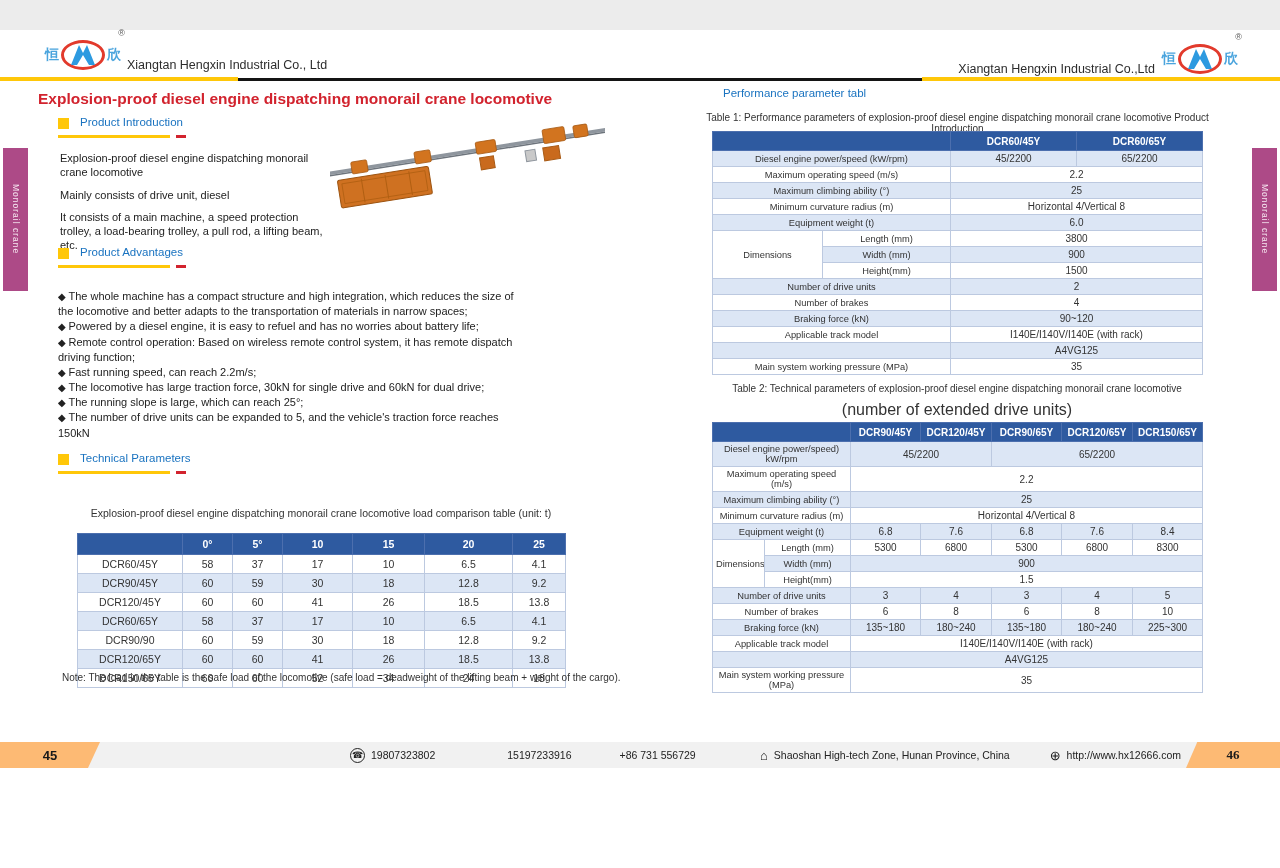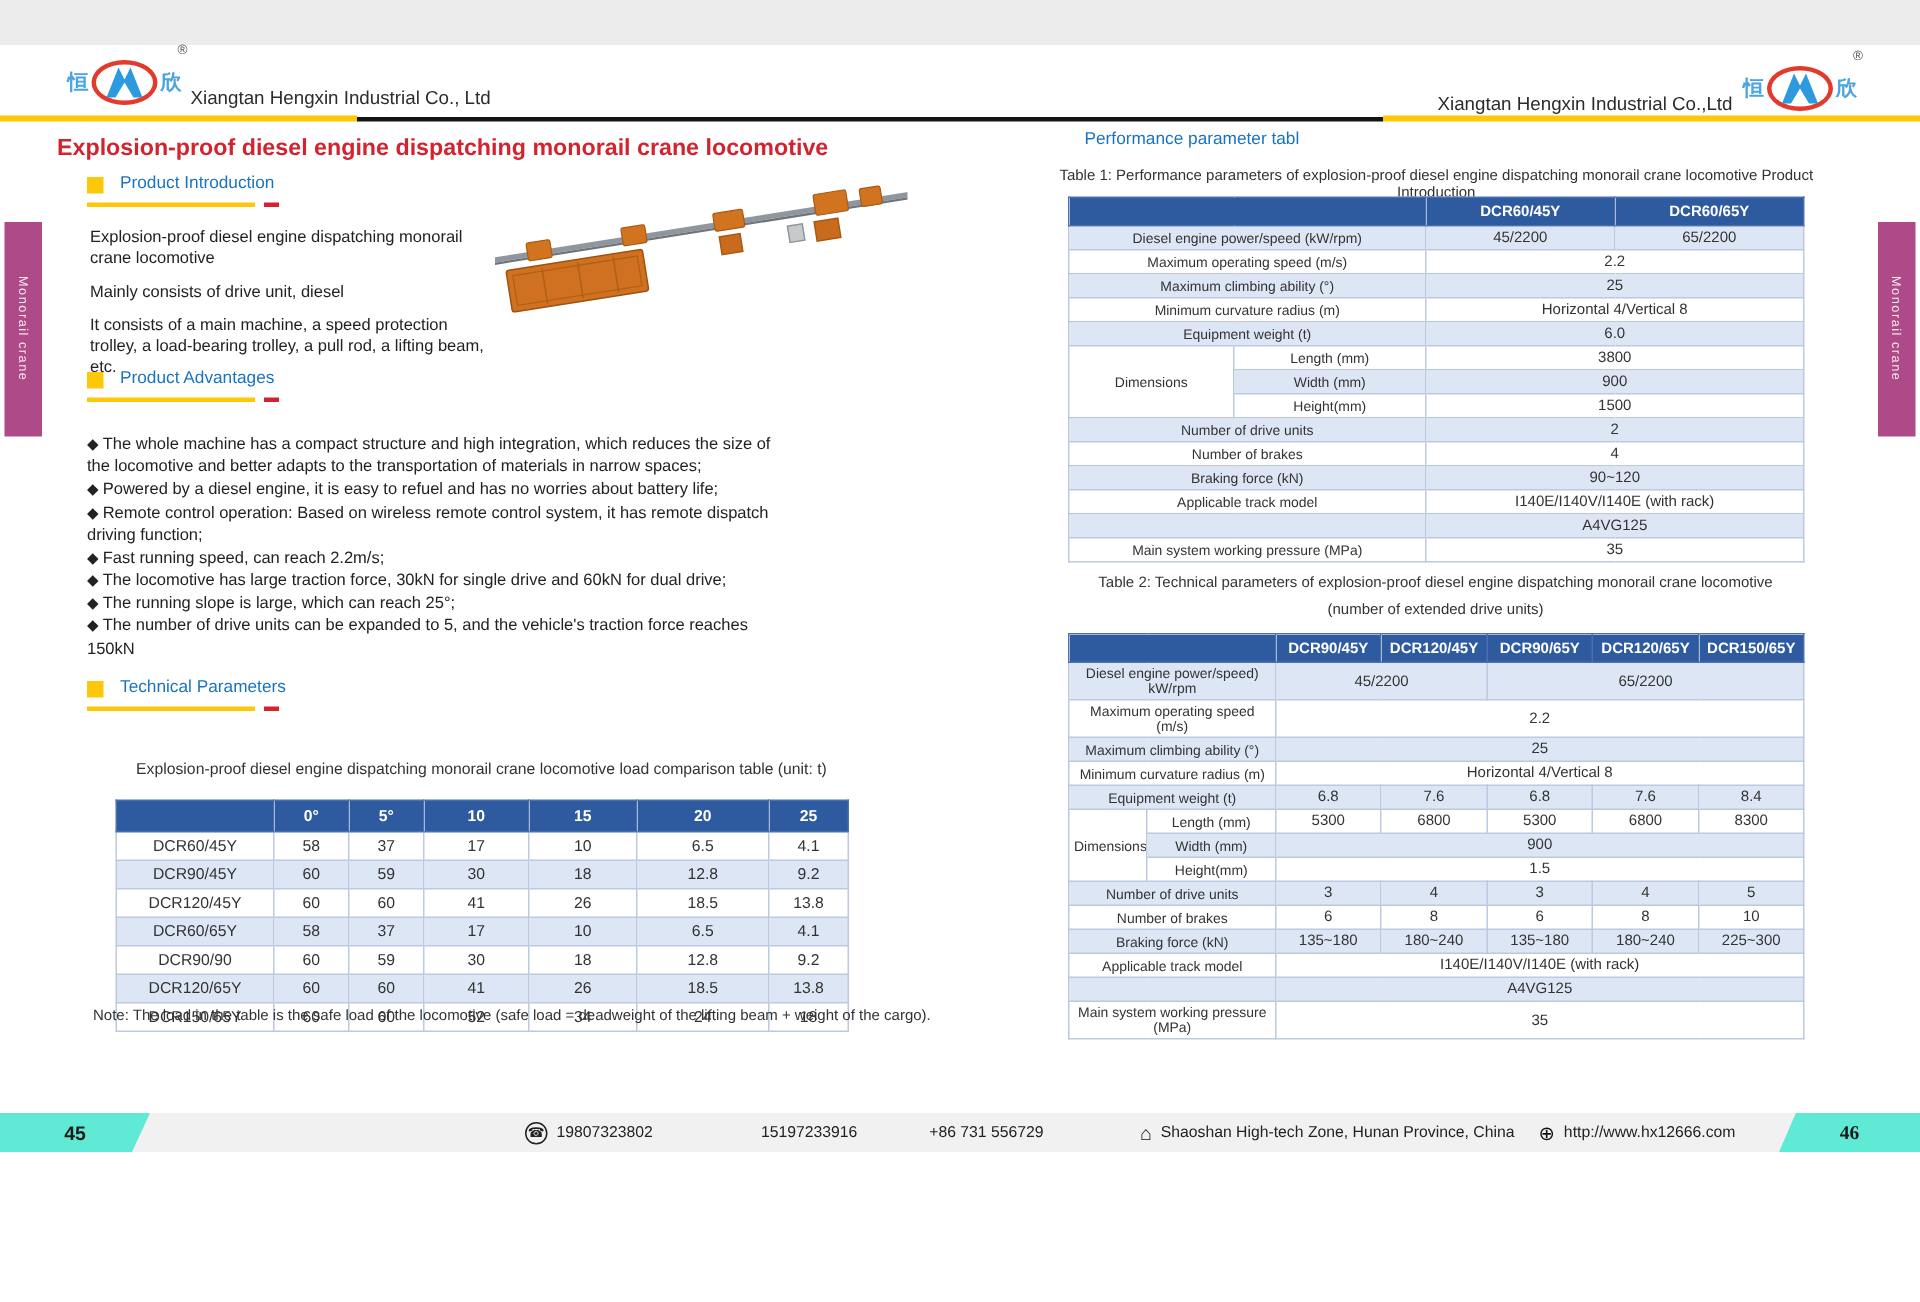--- a/index.html
+++ b/index.html
@@ -52,21 +52,21 @@
   table.t1 td, table.t2 td { font-size:10px; padding:2px 3px; }
   table.t1 td.lbl, table.t2 td.lbl { font-size:9.3px; }
   table.t1 tr.hdr td, table.t2 tr.hdr td { font-size:10px; padding:3.5px 2px; }
 
   .note { font-size:10px; color:#333; }
 
   .blue-head { color:#1a73c0; font-size:11.5px; }
 
   
   .footer-band { left:0; top:742px; width:1280px; height:26px; background:#f1f1f1; }
-  .pg { height:26px; background:#5eead4; color:#1a1a1a; font-size:13px; font-weight:bold; display:flex; align-items:center; justify-content:center; }
+  .pg { height:26px; background:#fdba74; color:#1a1a1a; font-size:13px; font-weight:bold; display:flex; align-items:center; justify-content:center; }
   .pg-left { left:0; top:742px; width:100px; clip-path:polygon(0 0,100% 0,88% 100%,0 100%); }
   .pg-right { left:1186px; top:742px; width:94px; clip-path:polygon(12% 0,100% 0,100% 100%,0 100%);font-family:Liberation Serif, serif; }
   .contact { top:742px; height:26px; display:flex; align-items:center; font-size:10.5px; color:#222; }
   .contact .icn { font-size:13px; margin-right:6px; color:#111; }
   .phone-circ { width:15px; height:15px; border:1.6px solid #222; border-radius:50%; display:flex; align-items:center; justify-content:center; font-size:9px; margin-right:6px; }
 </style>
 </head>
 <body>
 
 <div class="abs top-strip"></div>
@@ -340,21 +340,21 @@
         </tr>
     <tr>
           <td colspan="2" class="lbl">Main system working pressure (MPa)</td>
           <td colspan="2">35</td>
         </tr>
   </tbody>
     </table>
 </div>
 
 <div class="abs caption" style="left:712px; top:383px; width:490px; font-size:10px;">Table 2: Technical parameters of explosion-proof diesel engine dispatching monorail crane locomotive</div>
-<div class="abs caption" style="left:712px; top:401px; width:490px; font-size:10px;">(number of extended drive units)</div>
+<div class="abs caption" style="left:712px; top:401px; width:490px; font-size:16px;">(number of extended drive units)</div>
 
 <div class="abs" style="left:712px; top:422px; width:490px;">
   <table class="ptable t2">
     <colgroup>
         <col style="width:52px">
         <col style="width:86px">
         <col style="width:70px">
         <col style="width:71px">
         <col style="width:70px">
         <col style="width:71px">
@@ -459,16 +459,16 @@
   <span class="phone-circ">
       <span>☎</span>
     </span>
   <span style="margin-right:72px;">19807323802</span>
   <span style="margin-right:48px;">15197233916</span>
   <span>+86 731 556729</span>
 </div>
 
 <div class="abs contact" style="left:760px;">
   <span class="icn">⌂</span>
-  <span style="margin-right:16px;">Shaoshan High-tech Zone, Hunan Province, China</span>
+  <span style="margin-right:40px;">Shaoshan High-tech Zone, Hunan Province, China</span>
   <span class="icn">⊕</span>
   <span>http://www.hx12666.com</span>
 </div>
 
 </body></html>

